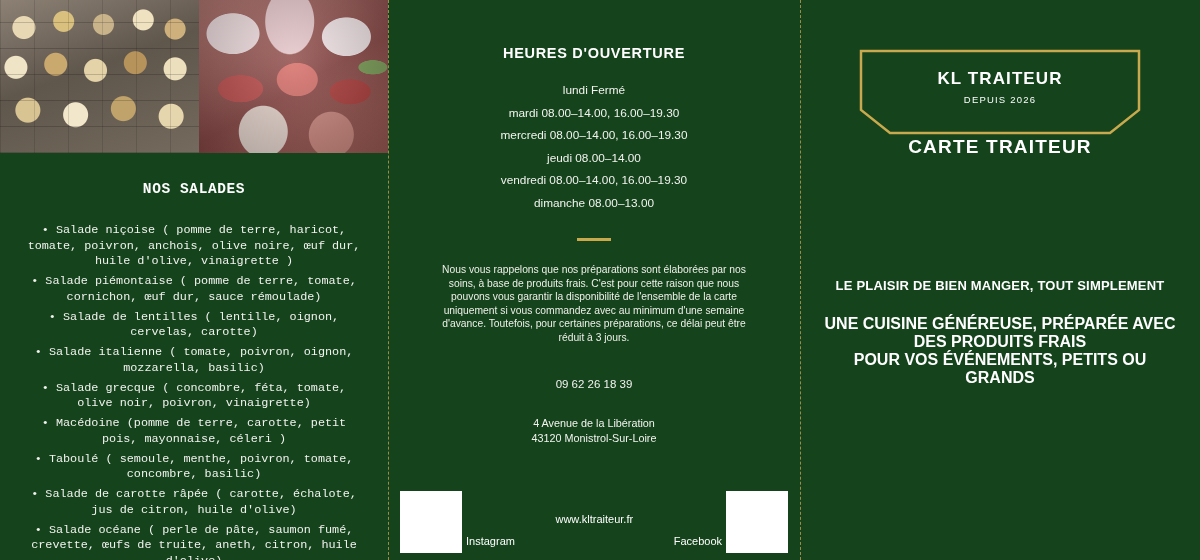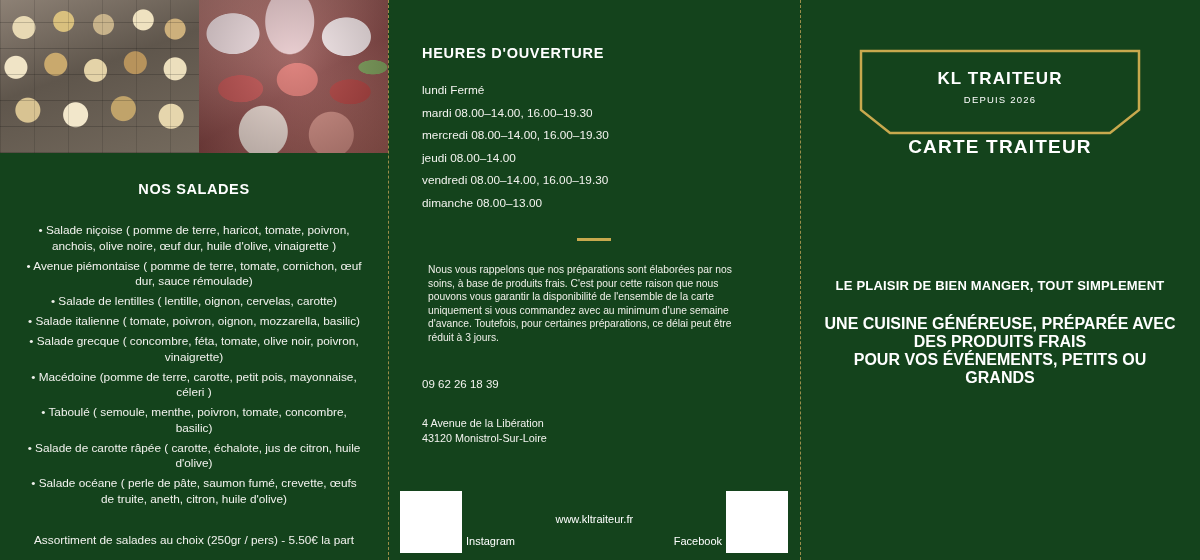--- a/index.html
+++ b/index.html
@@ -15,21 +15,21 @@
     overflow: hidden;
     display: flex;
   }
 
   
   .panel {
     position: relative;
     height: 560px;
     background: #14431c;
   }
-  .panel-left   { width: 388px; }
+  .panel-left   { width: 388px; font-family: Liberation Mono, monospace; }
   .panel-mid    { width: 412px; }
   .panel-right  { width: 400px; }
 
   .fold {
     position: absolute;
     top: 0; bottom: 0;
     width: 0;
     border-left: 1px dashed #b39a52;
     opacity: .85;
   }
@@ -121,21 +121,21 @@
   }
   .salad-list li::before { content: "• "; }
   .salad-note {
     text-align: center;
     font-size: 11.8px;
     color: #f2f2ee;
     margin-top: 26px;
   }
 
   
-  .mid-body { padding: 0 34px; color: #fff; text-align: left; }
+  .mid-body { padding: 0 34px; color: #fff; text-align: center; }
   .hours-title {
     font-size: 14.5px;
     font-weight: bold;
     letter-spacing: .7px;
     margin: 45px 0 18px;
   }
   .hours-list { font-size: 11.8px; line-height: 22.5px; color: #f3f3ef; }
   .divider {
     width: 34px; height: 3px;
     background: #c8a94e;
@@ -218,21 +218,21 @@
 
     <div class="photos">
       <div class="photo photo-1"></div>
       <div class="photo photo-2"></div>
     </div>
 
     <div class="left-body">
       <div class="salads-title">NOS SALADES</div>
       <ul class="salad-list">
         <li>Salade niçoise ( pomme de terre, haricot, tomate, poivron, anchois, olive noire, œuf dur, huile d'olive, vinaigrette )</li>
-        <li>Avenue piémontaise ( pomme de terre, tomate, cornichon, œuf dur, sauce rémoulade)</li>
+        <li>Salade piémontaise ( pomme de terre, tomate, cornichon, œuf dur, sauce rémoulade)</li>
         <li>Salade de lentilles ( lentille, oignon, cervelas, carotte)</li>
         <li>Salade italienne ( tomate, poivron, oignon, mozzarella, basilic)</li>
         <li>Salade grecque ( concombre, féta, tomate, olive noir, poivron, vinaigrette)</li>
         <li>Macédoine (pomme de terre, carotte, petit pois, mayonnaise, céleri )</li>
         <li>Taboulé ( semoule, menthe, poivron, tomate, concombre, basilic)</li>
         <li>Salade de carotte râpée ( carotte, échalote, jus de citron, huile d'olive)</li>
         <li>Salade océane ( perle de pâte, saumon fumé, crevette, œufs de truite, aneth, citron, huile d'olive)</li>
       </ul>
       <div class="salad-note">Assortiment de salades au choix (250gr / pers) - 5.50€ la part</div>
     </div>

